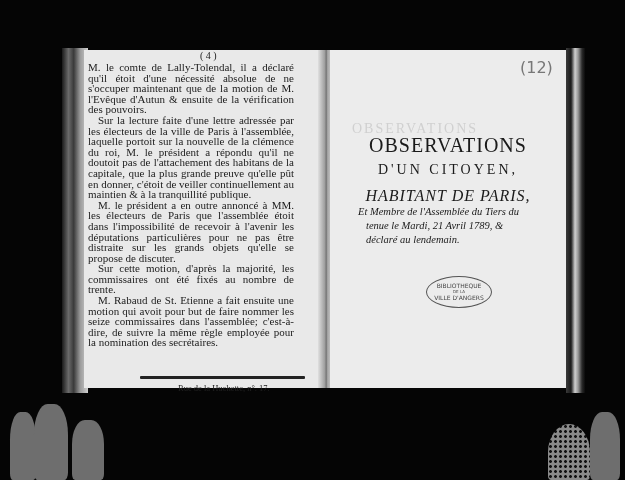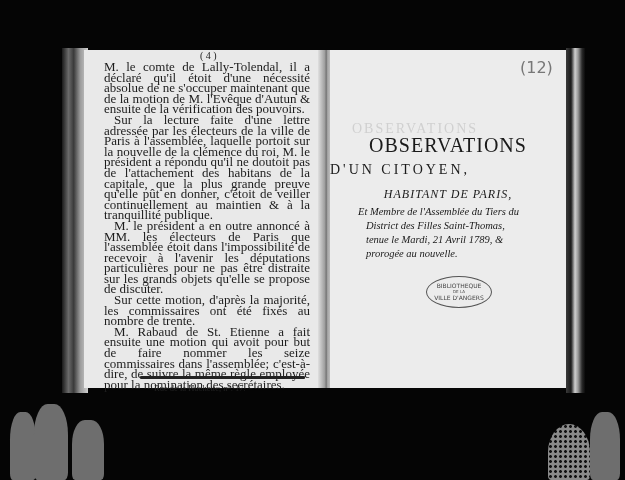--- a/index.html
+++ b/index.html
@@ -3,30 +3,30 @@
 <meta charset="utf-8">
 <style>
   html, body { margin:0; padding:0; }
   body { width:625px; height:480px; background:#050505; position:relative; overflow:hidden; font-family:"Liberation Serif", "DejaVu Serif", serif; }
   .spine-left { position:absolute; left:62px; top:48px; width:26px; height:345px; background:linear-gradient(90deg,#1a1a1a 0%,#6a6a6a 25%,#3a3a3a 45%,#9a9a9a 70%,#cfcfcf 100%); }
   .page-left { position:absolute; left:84px; top:50px; width:240px; height:338px; background:#e9e9e9; }
   .gutter { position:absolute; left:318px; top:50px; width:16px; height:338px; background:linear-gradient(90deg,#e0e0e0 0%,#9a9a9a 45%,#6c6c6c 50%,#a5a5a5 60%,#e2e2e2 100%); }
   .page-right { position:absolute; left:330px; top:50px; width:236px; height:338px; background:#ececec; }
   .edge-right { position:absolute; left:566px; top:48px; width:20px; height:345px; background:linear-gradient(90deg,#3a3a3a 0%,#1a1a1a 25%,#cfcfcf 45%,#9a9a9a 60%,#2a2a2a 80%,#000 100%); }
   .page-num { position:absolute; left:200px; top:50px; font-size:10px; color:#222; }
-  .left-text { position:absolute; left:104px; top:62px; width:206px; font-size:13px; line-height:10.6px; color:#1c1c1c; text-align:justify; }
+  .left-text { position:absolute; left:88px; top:62px; width:206px; font-size:11px; line-height:10.6px; color:#1c1c1c; text-align:justify; }
   .left-text p { margin:0; text-indent:10px; }
   .left-text p.first { text-indent:0; }
   .rule { position:absolute; left:140px; top:376px; width:165px; height:3px; background:#222; border-radius:1px; }
-  .footer { position:absolute; left:154px; top:383px; font-size:8.5px; color:#222; }
+  .footer { position:absolute; left:178px; top:383px; font-size:8.5px; color:#222; }
   .handnum { position:absolute; left:520px; top:58px; font-family:"DejaVu Sans", sans-serif; font-size:16px; color:#777; }
   .ghost { position:absolute; left:352px; top:121px; font-size:14px; letter-spacing:2px; color:#d0d0d0; }
   .title { position:absolute; left:330px; top:134px; width:236px; text-align:center; font-size:20px; letter-spacing:1px; color:#1a1a1a; }
-  .subtitle { position:absolute; left:330px; top:162px; width:236px; font-size:14px; letter-spacing:3px; color:#1a1a1a; }
-  .habitant { position:absolute; left:330px; top:187px; width:236px; text-align:center; font-size:12px; font-style:italic; letter-spacing:1px; color:#1a1a1a; }
+  .subtitle { position:absolute; left:330px; top:162px; width:236px; text-align:center; font-size:14px; letter-spacing:3px; color:#1a1a1a; }
+  .habitant { position:absolute; left:330px; top:187px; width:236px; text-align:center; font-size:16px; font-style:italic; letter-spacing:1px; color:#1a1a1a; }
   .desc { position:absolute; left:358px; top:205px; width:200px; font-size:10.5px; font-style:italic; line-height:14px; color:#1a1a1a; }
   .desc div { padding-left:8px; }
   .desc div.first { padding-left:0; }
   .stamp { position:absolute; left:426px; top:276px; width:64px; height:30px; border:1.5px solid #555; border-radius:50%; text-align:center; font-family:"DejaVu Sans", sans-serif; color:#444; }
   .stamp .l1 { font-size:6px; margin-top:5px; }
   .stamp .l2 { font-size:4px; }
   .stamp .l3 { font-size:6px; }
   .thumb { position:absolute; background:#6e6e6e; border-radius:40% 40% 10% 10%; }
   .thimble { position:absolute; left:548px; top:424px; width:42px; height:56px; border-radius:50% 50% 8% 8%; background:radial-gradient(circle,#111 1.2px,#8a8a8a 1.6px); background-size:5px 5px; }
 </style>
@@ -50,23 +50,22 @@
 <div class="rule"></div>
 <div class="footer">Rue de la Huchette, n°. 17.</div>
 
 <div class="handnum">(12)</div>
 <div class="ghost">OBSERVATIONS</div>
 <div class="title">OBSERVATIONS</div>
 <div class="subtitle">D'UN CITOYEN,</div>
 <div class="habitant">HABITANT DE PARIS,</div>
 <div class="desc">
   <div class="first">Et Membre de l'Assemblée du Tiers du</div>
-  <div>District des Filles Saint-Thomas,</div>
   <div>tenue le Mardi, 21 Avril 1789, &amp;</div>
-  <div>prorogée au nouvelle.</div>
+  <div>déclaré au lendemain.</div>
 </div>
 <div class="stamp">
   <div class="l1">BIBLIOTHEQUE</div>
   <div class="l2">DE LA</div>
   <div class="l3">VILLE D'ANGERS</div>
 </div>
 
 <div class="thumb" style="left:10px;top:412px;width:26px;height:68px;"></div>
 <div class="thumb" style="left:34px;top:404px;width:34px;height:76px;"></div>
 <div class="thumb" style="left:72px;top:420px;width:32px;height:60px;"></div>

